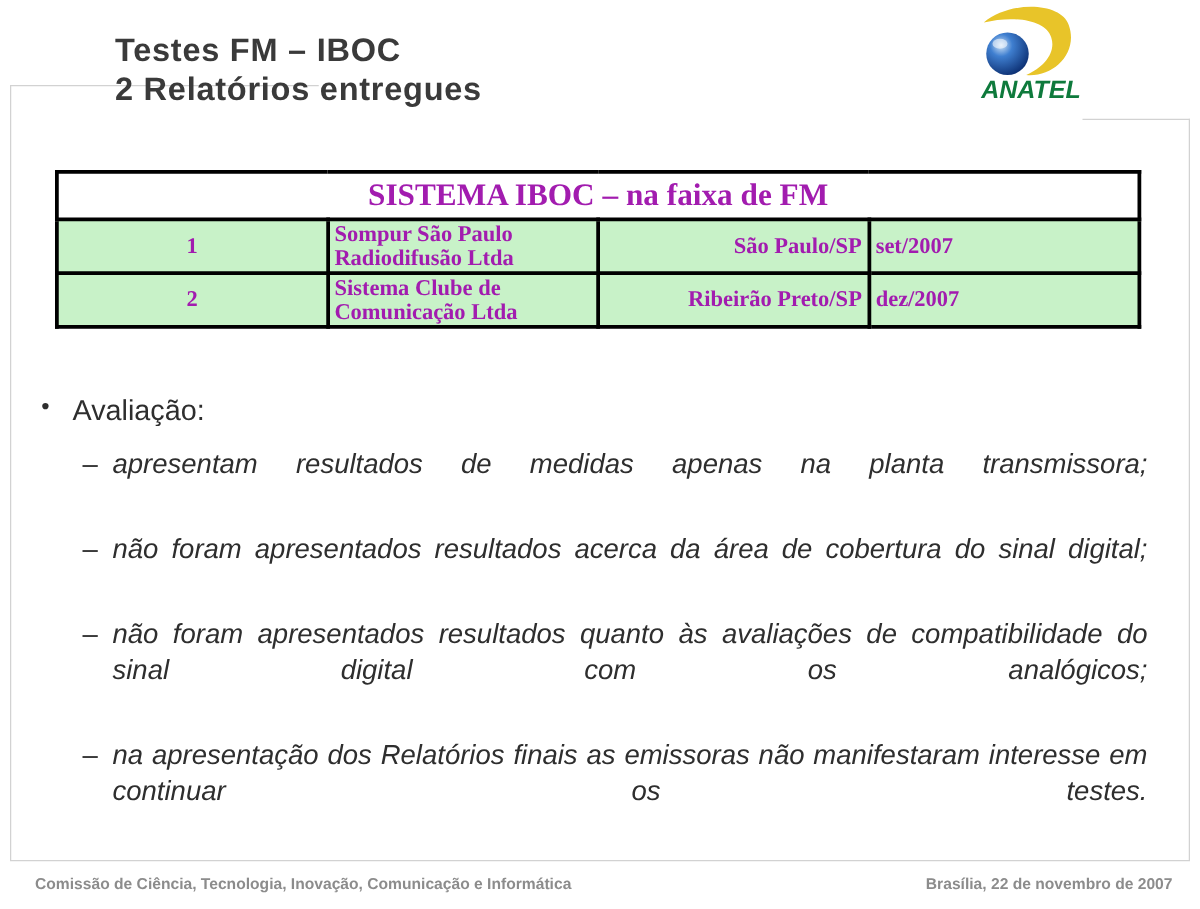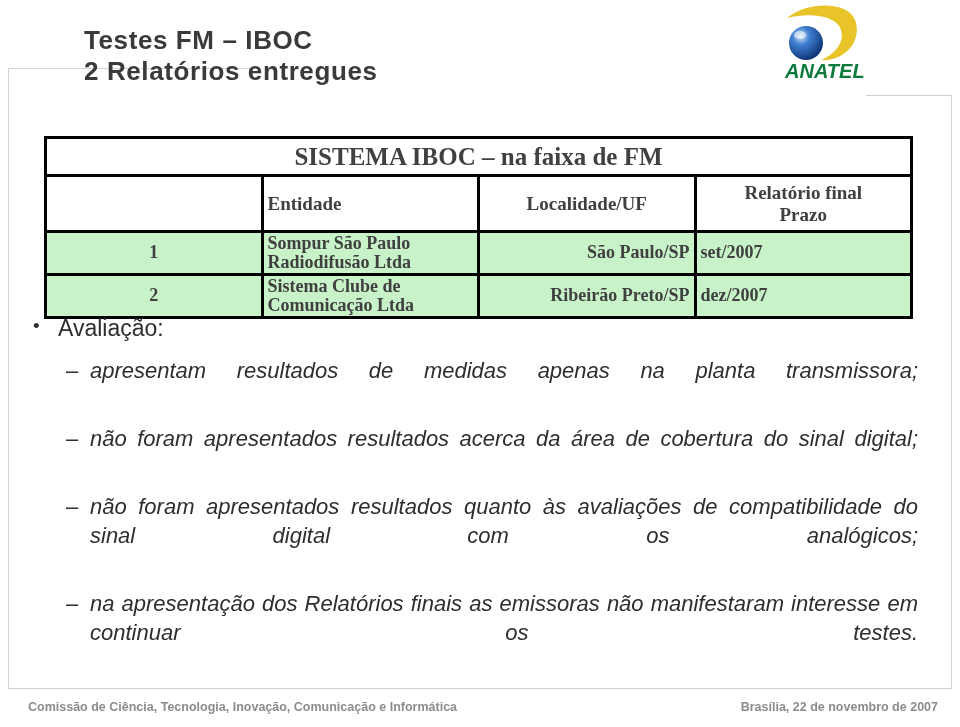--- a/index.html
+++ b/index.html
@@ -37,21 +37,21 @@
     background:#d2d2d2;
   }
   .frame-bottom {
     position:absolute; left:8px; top:688px;
     width:944px; height:1px;
     background:#d2d2d2;
   }
 
   
   #title-block {
-    position:absolute; left:84px; top:25px;
+    position:absolute; left:92px; top:25px;
     line-height:1.18;
   }
   .title-line {
     font-size:26px;
     font-weight:bold;
     color:#3a3a3a;
     letter-spacing:0.6px;
     white-space:nowrap;
   }
 
@@ -67,21 +67,21 @@
     position:absolute; left:44px; top:136px;
     width:869px;
     border-collapse:collapse;
     font-family:"Liberation Serif", serif;
     table-layout:fixed;
   }
   #ibox-table td {
     border:3px solid #000000;
     padding:1px 4px;
     font-weight:bold;
-    color:#404040;
+    color:#a21caf;
     vertical-align:middle;
   }
   td.tbl-title {
     text-align:center;
     font-size:25px;
     height:38px;
     background:#ffffff;
     padding-bottom:4px;
   }
   td.col-head {
@@ -196,29 +196,20 @@
       <ellipse cx="27" cy="31" rx="6" ry="4" fill="#ffffff" opacity="0.55"></ellipse>
 
       <text x="12" y="74" font-family="'Liberation Sans', sans-serif" font-size="20" font-weight="bold" font-style="italic" fill="#0e7a3c">ANATEL</text>
     </svg>
   </div>
 
   <table id="ibox-table">
     <tbody>
       <tr>
         <td class="tbl-title" colspan="4">SISTEMA IBOC – na faixa de FM</td>
-      </tr>
-      <tr>
-        <td class="col-head c-num"></td>
-        <td class="col-head c-ent">Entidade</td>
-        <td class="col-head c-loc c-loc-h">Localidade/UF</td>
-        <td class="col-head c-rel c-rel-h">
-          <div>Relatório final</div>
-          <div>Prazo</div>
-        </td>
       </tr>
       <tr class="data-row">
         <td class="c-num">1</td>
         <td class="c-ent">Sompur São Paulo Radiodifusão Ltda</td>
         <td class="c-loc">São Paulo/SP</td>
         <td class="c-rel">set/2007</td>
       </tr>
       <tr class="data-row">
         <td class="c-num">2</td>
         <td class="c-ent">Sistema Clube de Comunicação Ltda</td>

